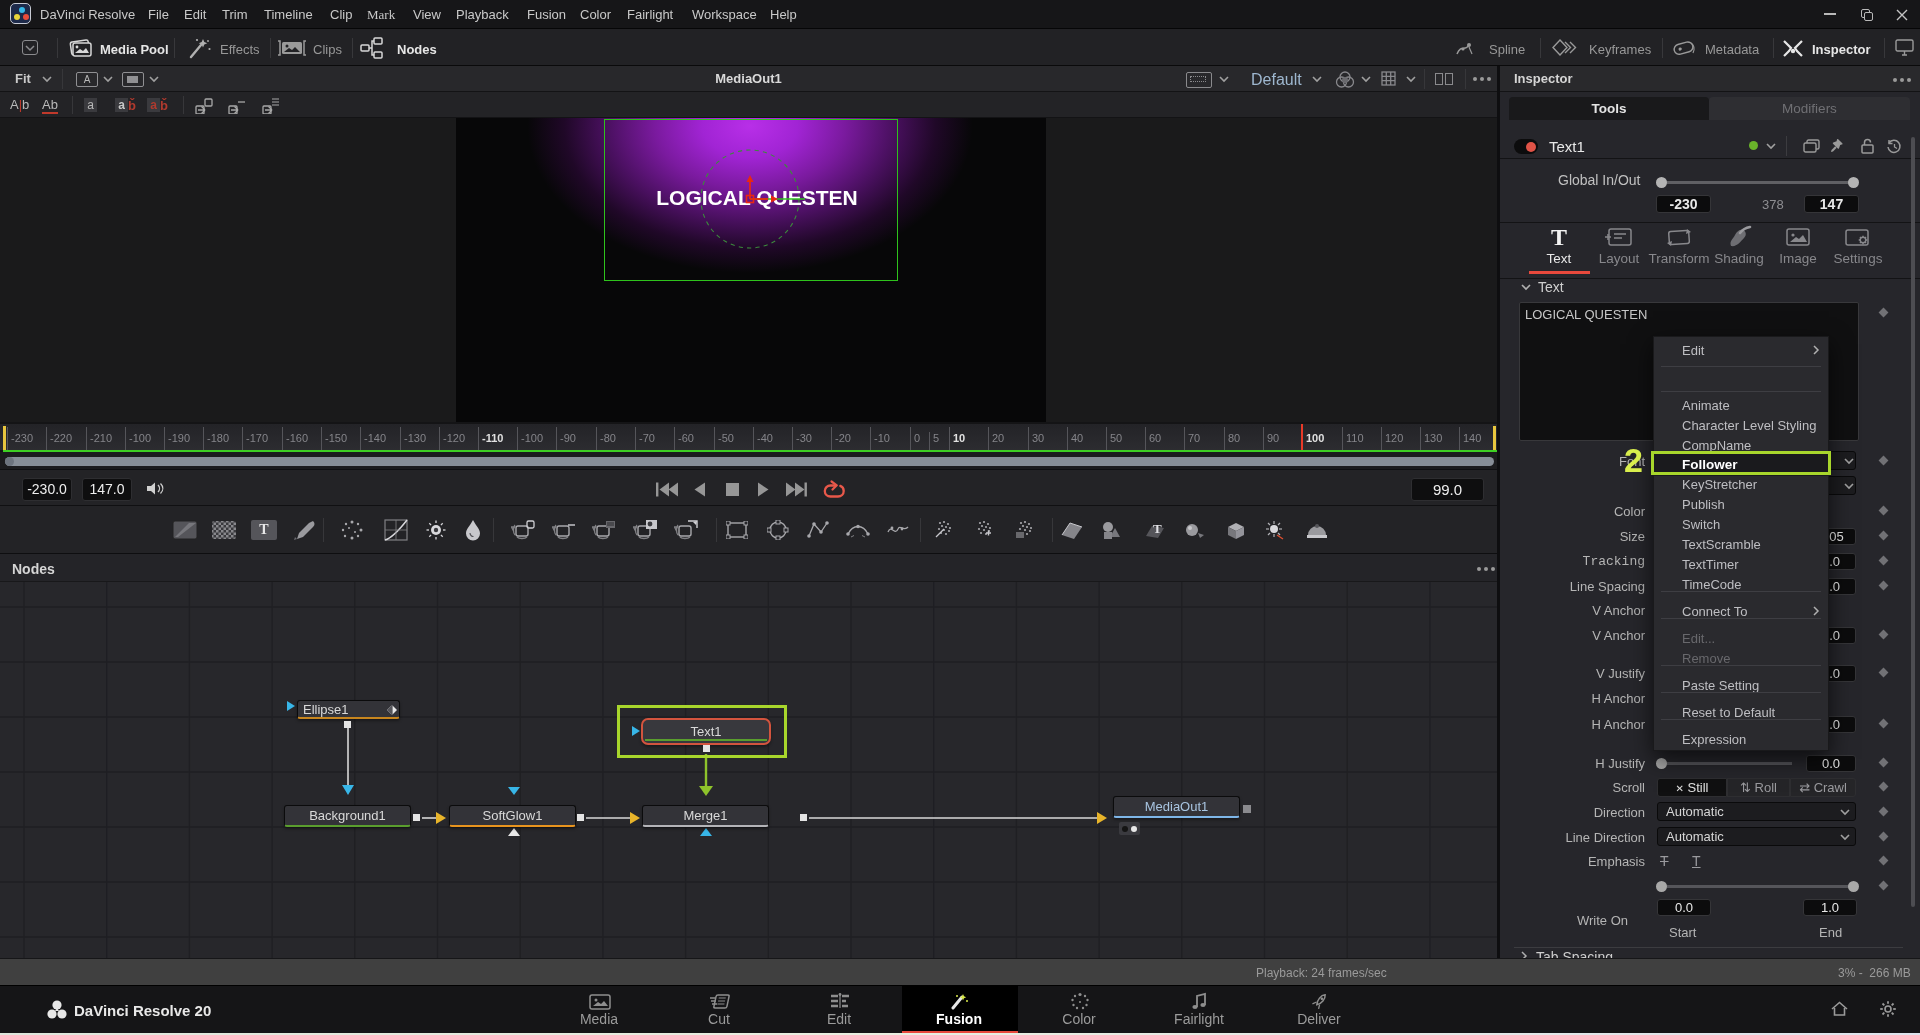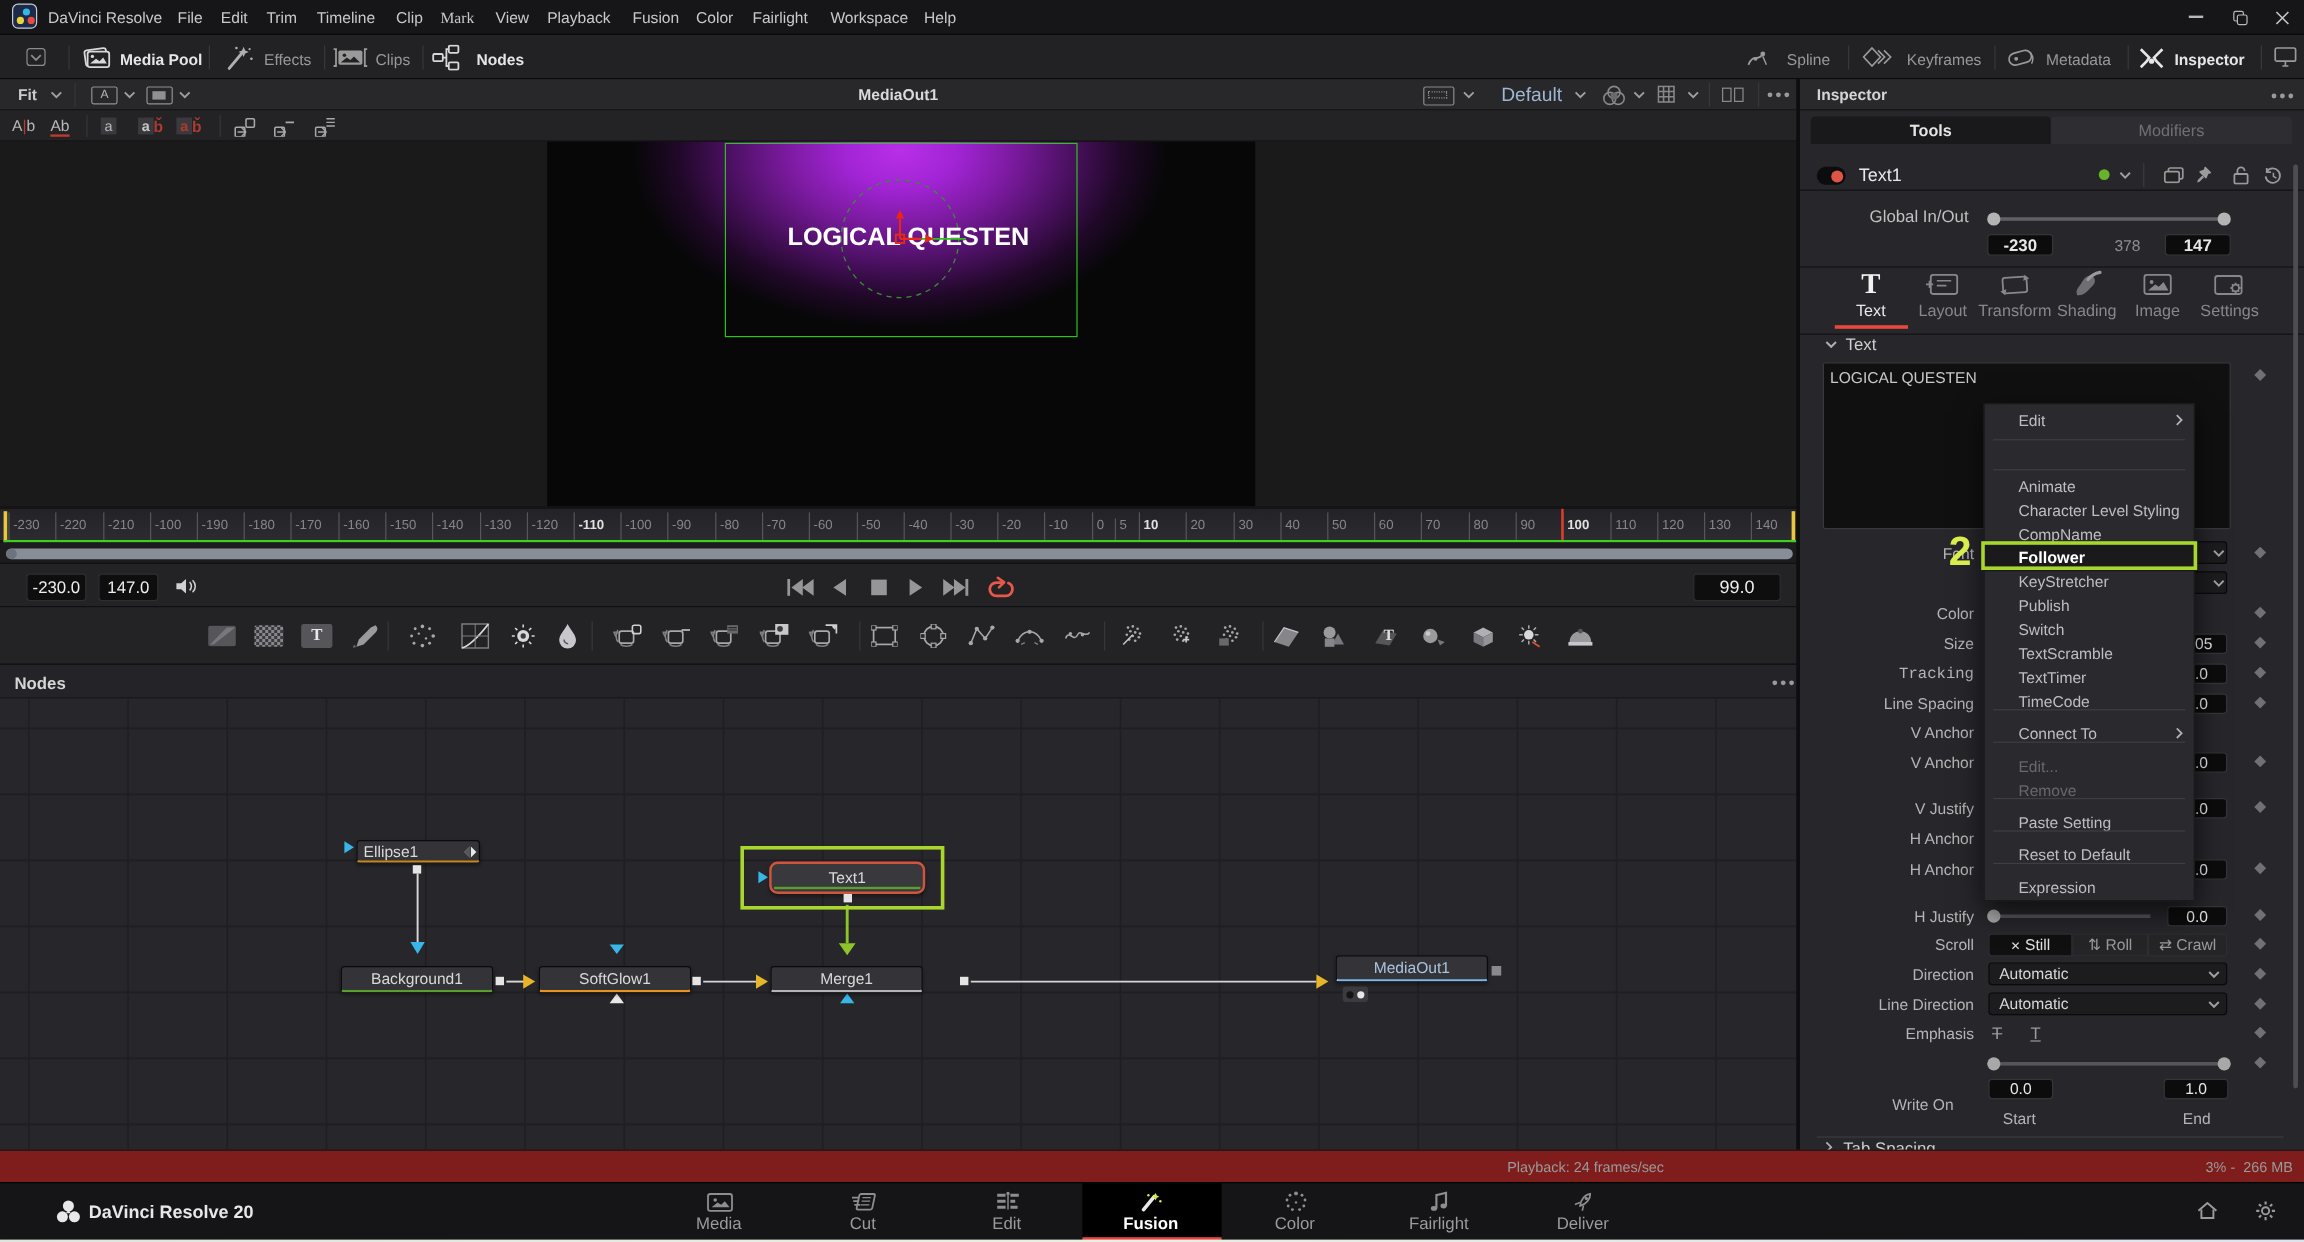--- a/index.html
+++ b/index.html
@@ -27,21 +27,21 @@
 #scrollrow { position:absolute; left:0; top:452px; width:1497px; height:17px; background:#1c1c1e; }
 #scrollbar { position:absolute; left:5px; top:5px; width:1489px; height:9px; background:#878e97; border-radius:4.5px; }
 #transport { position:absolute; left:0; top:469px; width:1497px; height:36px; background:#232326; border-top:1px solid #101012; }
 .tbox { position:absolute; top:8px; height:23px; background:#0e0e0f; border:1px solid #2e2e31; border-radius:3px; color:#eee; font-size:14px; text-align:center; line-height:21px; }
 #fusionbar { position:absolute; left:0; top:505px; width:1497px; height:48px; background:#232326; border-top:1px solid #101012; }
 .fdiv { position:absolute; top:12px; width:1px; height:24px; background:#37373a; }
 #nodehead { position:absolute; left:0; top:553px; width:1497px; height:29px; background:#242428; border-top:1px solid #0e0e10; border-bottom:1px solid #18181a; color:#d5d5d5; font-weight:bold; font-size:14px; }
 #nodecanvas { position:absolute; left:0; top:582px; width:1497px; height:376px; background:#27272b; overflow:hidden; }
 .node { position:absolute; height:22px; background:#333338; border:1px solid #0b0b0c; border-radius:3px; color:#d9d9d9; font-size:13px; text-align:center; line-height:20px; box-shadow:0 2px 3px rgba(0,0,0,.35); }
 .nsq { position:absolute; width:7px; height:7px; background:#e4e4e4; }
-#statusbar { position:absolute; left:0; top:958px; width:1920px; height:27px; background:#7f1d1d; border-top:1px solid #161618; color:#9a9a9a; font-size:12px; }
+#statusbar { position:absolute; left:0; top:958px; width:1920px; height:27px; background:#404040; border-top:1px solid #161618; color:#9a9a9a; font-size:12px; }
 #appbar { position:absolute; left:0; top:985px; width:1920px; height:48px; background:#151517; border-top:1px solid #000; }
 #bottomstrip { position:absolute; left:0; top:1033px; width:1920px; height:2px; background:linear-gradient(90deg,#dde6dc,#e9efe0 45%,#dde3ed); }
 .page { position:absolute; top:0; width:116px; height:48px; text-align:center; color:#9b9b9b; font-size:14px; }
 .plabel { position:absolute; left:0; right:0; top:25px; }
 #inspector { position:absolute; left:1500px; top:66px; width:420px; height:892px; background:#26262b; overflow:hidden; }
 #insphead { position:absolute; left:0px; top:0; width:420px; height:26px; background:#29292c; border-bottom:1px solid #131315; }
 .ilabel { position:absolute; font-size:13px; color:#b5b5b5; }
 .ilr { text-align:right; width:120px; }
 .idiamond { position:absolute; width:7px; height:7px; background:#717175; transform:rotate(45deg); }
 .ibox { position:absolute; height:17px; background:#0c0c0d; border:1px solid #353538; border-radius:3px; color:#e8e8e8; font-size:13px; text-align:center; }

